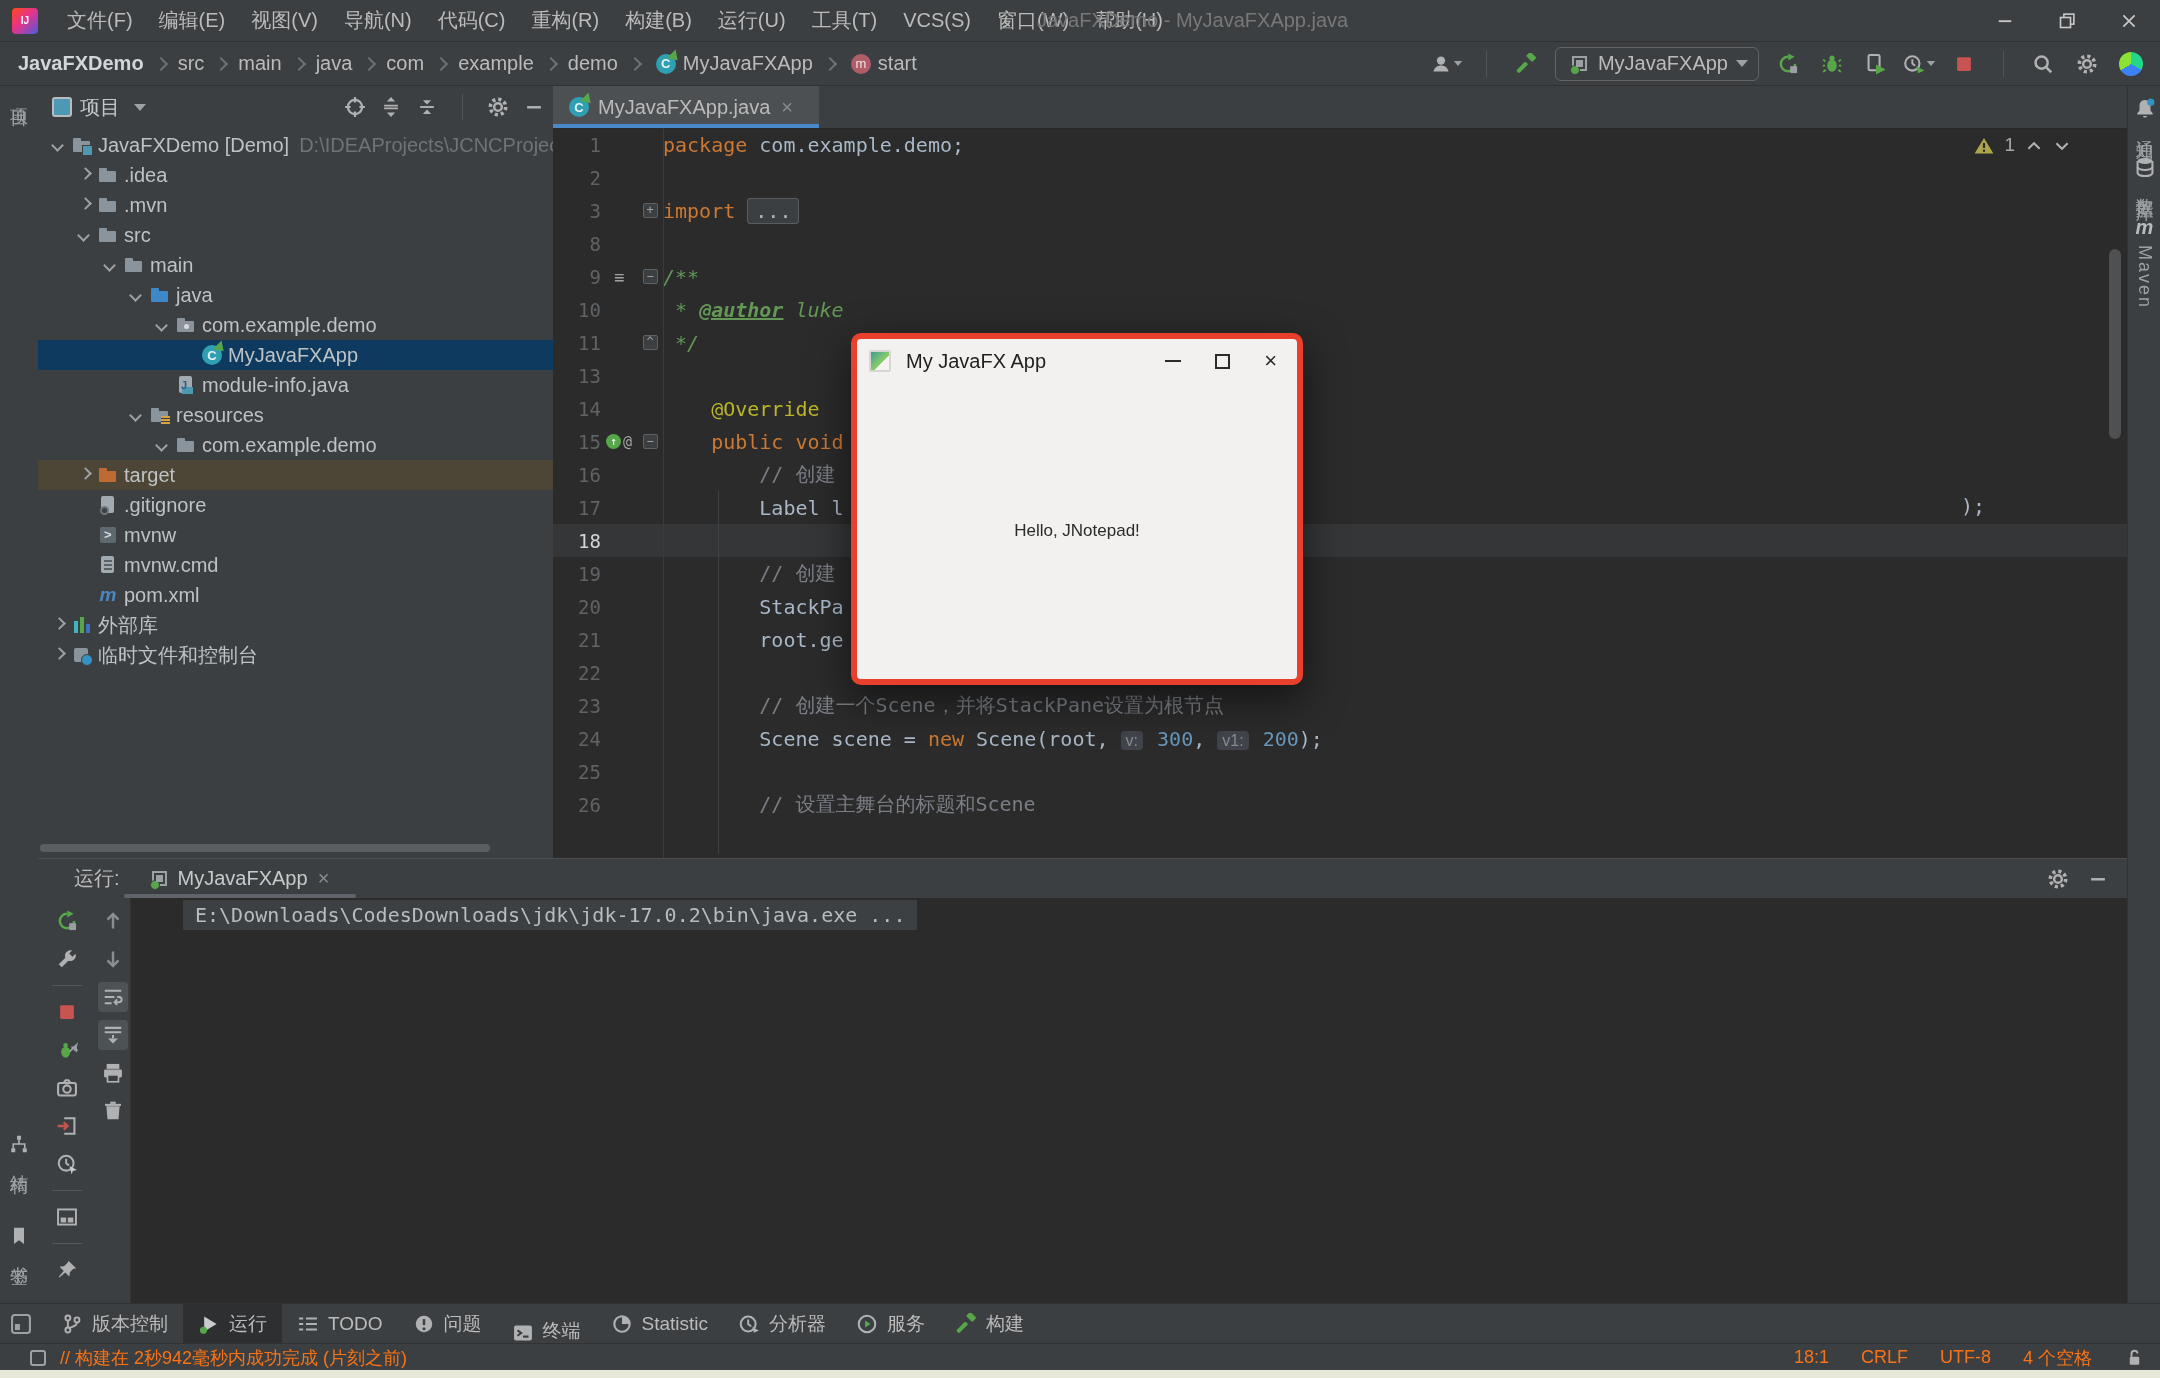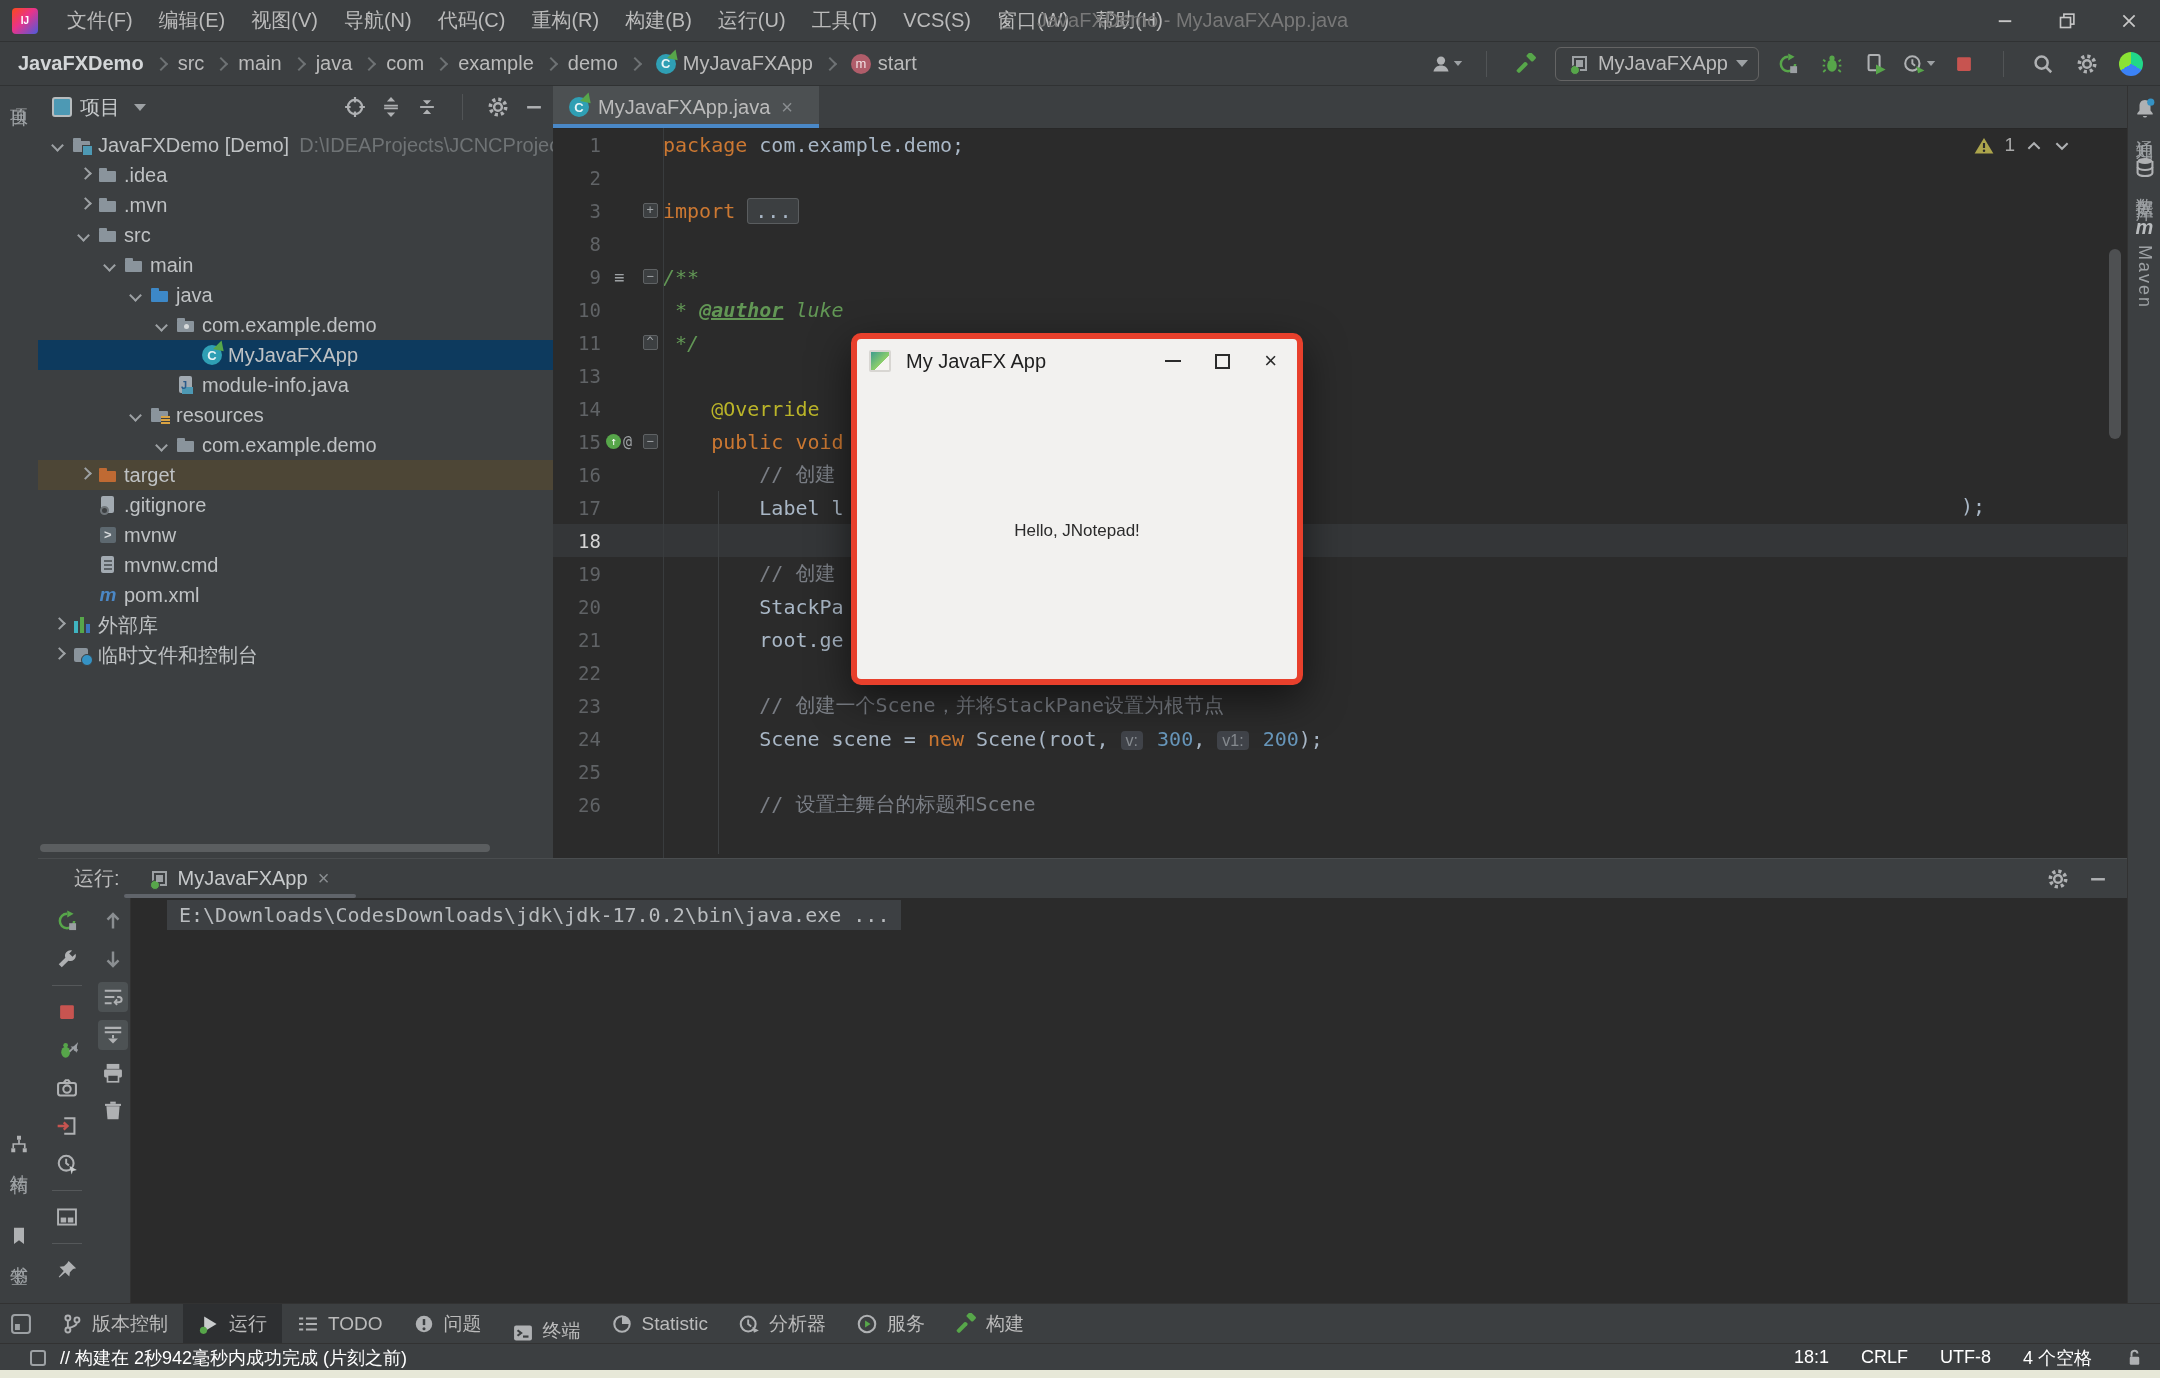--- a/index.html
+++ b/index.html
@@ -174,34 +174,34 @@
   #run-tab{display:flex;align-items:center;gap:8px;margin-left:26px;font-size:20px;color:#c7cacb;height:39px;position:relative;}
   #run-tab-underline{position:absolute;left:86px;top:35px;width:232px;height:4px;background:#60646a;border-radius:2px;}
   #run-head-icons{position:absolute;right:18px;top:0;height:39px;display:flex;align-items:center;gap:18px;}
   #run-toolbar{position:absolute;left:0;top:39px;width:58px;bottom:0;display:flex;flex-direction:column;
                align-items:center;padding-top:8px;gap:8px;}
   #run-toolbar2{position:absolute;left:58px;top:39px;width:34px;bottom:0;display:flex;flex-direction:column;
                 align-items:center;padding-top:8px;gap:8px;}
   .tbic{width:30px;height:30px;display:flex;align-items:center;justify-content:center;border-radius:4px;flex:none;}
   .tbic.active{background:#4d5254;}
   .tb-sep{width:30px;height:1px;background:#55585a;margin:3px 0;flex:none;}
-  #console{position:absolute;left:92px;top:39px;right:0;bottom:0;background:#2b2b2b;border-left:1px solid #323232;}
+  #console{position:absolute;left:92px;top:39px;right:0;bottom:0;background:#2b2b2b;border-left:1px solid #323232;padding-left:16px;}
   #console-line{display:inline-block;margin:2px 0 0 36px;padding:3px 12px;background:#3d4043;
                 font-family:"DejaVu Sans Mono",monospace;font-size:20px;color:#b9bcbf;}
 
   
   #bottombar{position:absolute;left:0;top:1303px;width:2160px;height:40px;background:#3c3f41;
              border-top:1px solid #323232;display:flex;align-items:center;}
   #switcher{margin:0 14px 0 10px;}
   .bb-item{display:flex;align-items:center;gap:9px;font-size:19px;color:#bbbbbb;padding:0 15px;height:40px;}
   .bb-item.active{background:#2d2f31;}
 
   
   #statusbar{position:absolute;left:0;top:1343px;width:2160px;height:27px;background:#3c3f41;
-             border-top:1px solid #323232;display:flex;align-items:center;font-size:18px;color:#ffffff;}
+             border-top:1px solid #323232;display:flex;align-items:center;font-size:18px;color:#f97316;}
   #status-ico{width:16px;height:16px;border:2px solid #9da1a4;border-radius:3px;margin:0 14px 0 30px;box-sizing:border-box;}
   #status-right{margin-left:auto;display:flex;align-items:center;gap:32px;padding-right:16px;}
   #desktop-strip{position:absolute;left:0;top:1370px;width:2160px;height:8px;background:#e7e8d8;}
 </style>
 </head>
 <body>
 
 <div id="app">
 
   <div id="titlebar">

